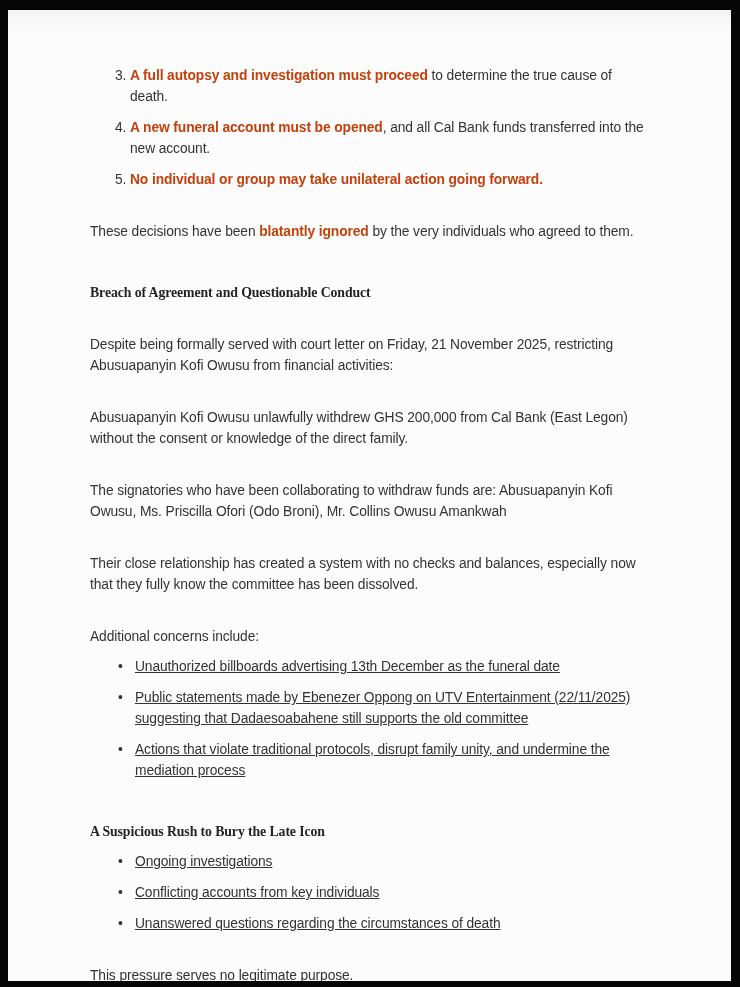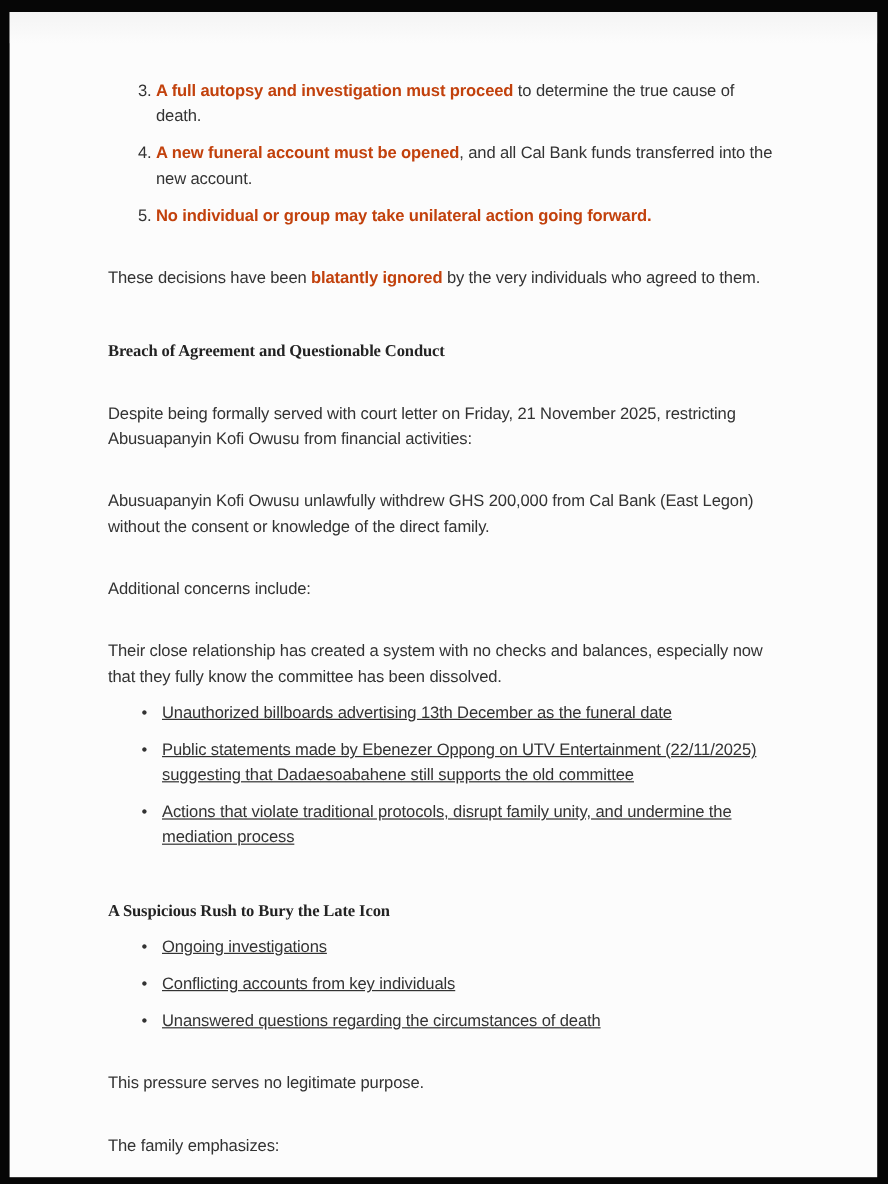--- a/index.html
+++ b/index.html
@@ -100,22 +100,23 @@
       <div class="num-row">
         <span class="num">5.</span>
         <span class="num-text"><b>No individual or group may take unilateral action going forward.</b><span></span></span>
       </div>
 
       <p class="para"><span>These decisions have been </span><b>blatantly ignored</b><span> by the very individuals who agreed to them.</span></p>
 
       <div class="heading">Breach of Agreement and Questionable Conduct</div>
       <p class="para">Despite being formally served with court letter on Friday, 21 November 2025, restricting Abusuapanyin Kofi Owusu from financial activities:</p>
       <p class="para">Abusuapanyin Kofi Owusu unlawfully withdrew GHS 200,000 from Cal Bank (East Legon) without the consent or knowledge of the direct family.</p>
+      <p class="para">The signatories who have been collaborating to withdraw funds are: Abusuapanyin Kofi Owusu, Ms. Priscilla Ofori (Odo Broni), Mr. Collins Owusu Amankwah</p>
+      <p class="para">Their close relationship has created a system with no checks and balances, especially now that they fully know the committee has been dissolved.</p>
       <p class="para">Additional concerns include:</p>
-      <p class="para">Their close relationship has created a system with no checks and balances, especially now that they fully know the committee has been dissolved.</p>
 
       <div class="bullet-group">
         <div class="bullet-row">
           <span class="marker">•</span>
           <span class="bullet-text">Unauthorized billboards advertising 13th December as the funeral date</span>
         </div>
         <div class="bullet-row">
           <span class="marker">•</span>
           <span class="bullet-text">Public statements made by Ebenezer Oppong on UTV Entertainment (22/11/2025) suggesting that Dadaesoabahene still supports the old committee</span>
         </div>

